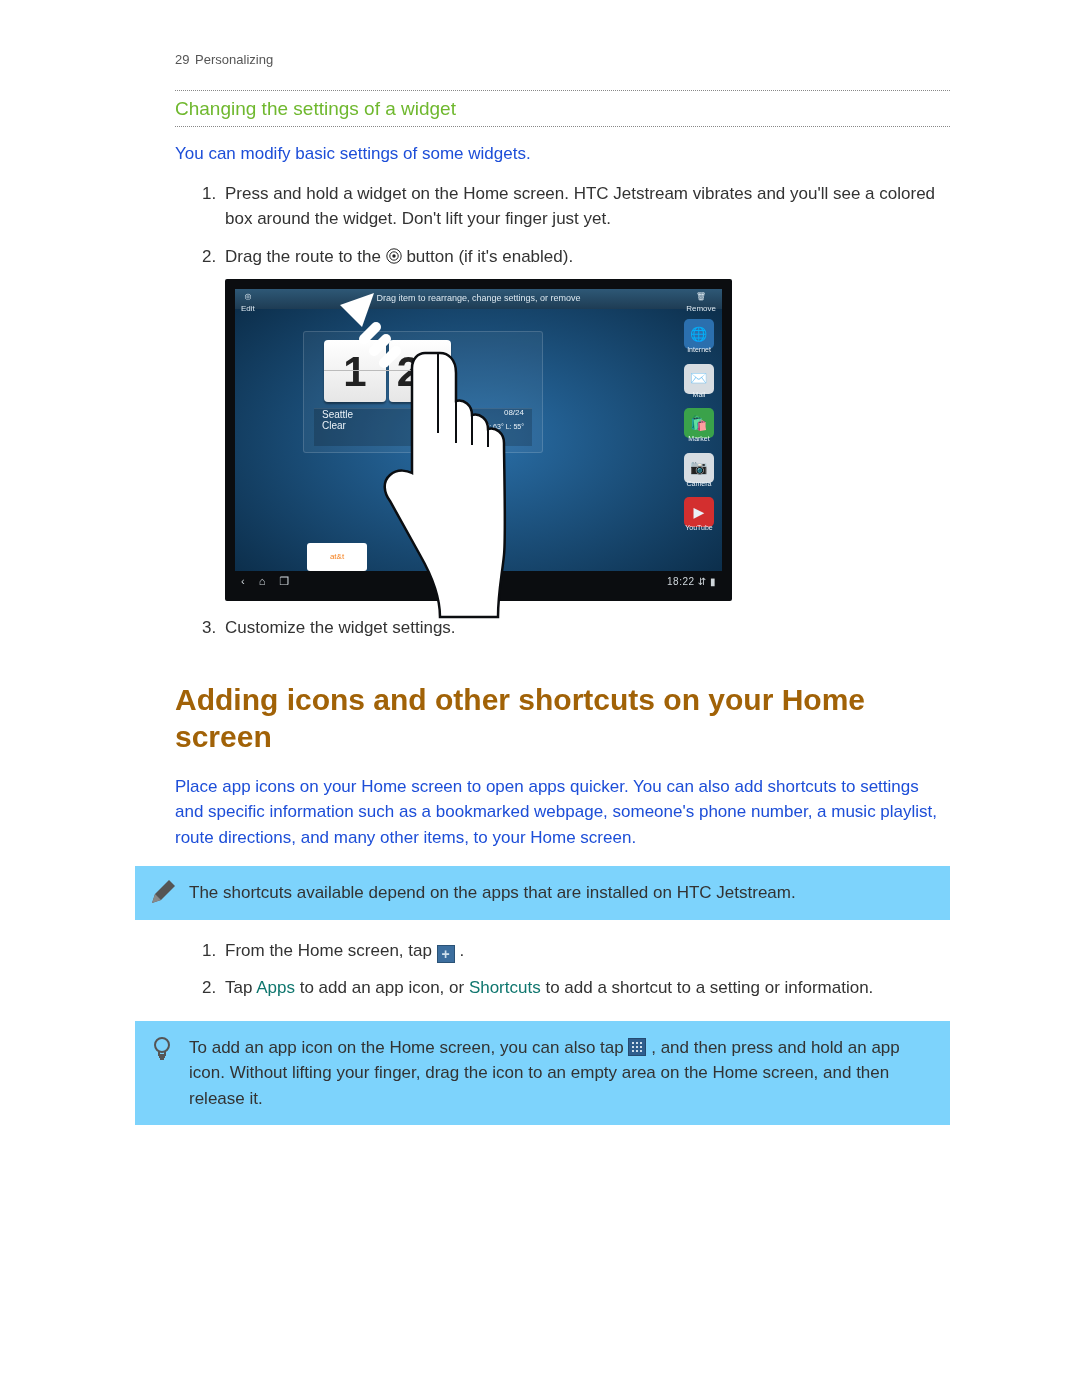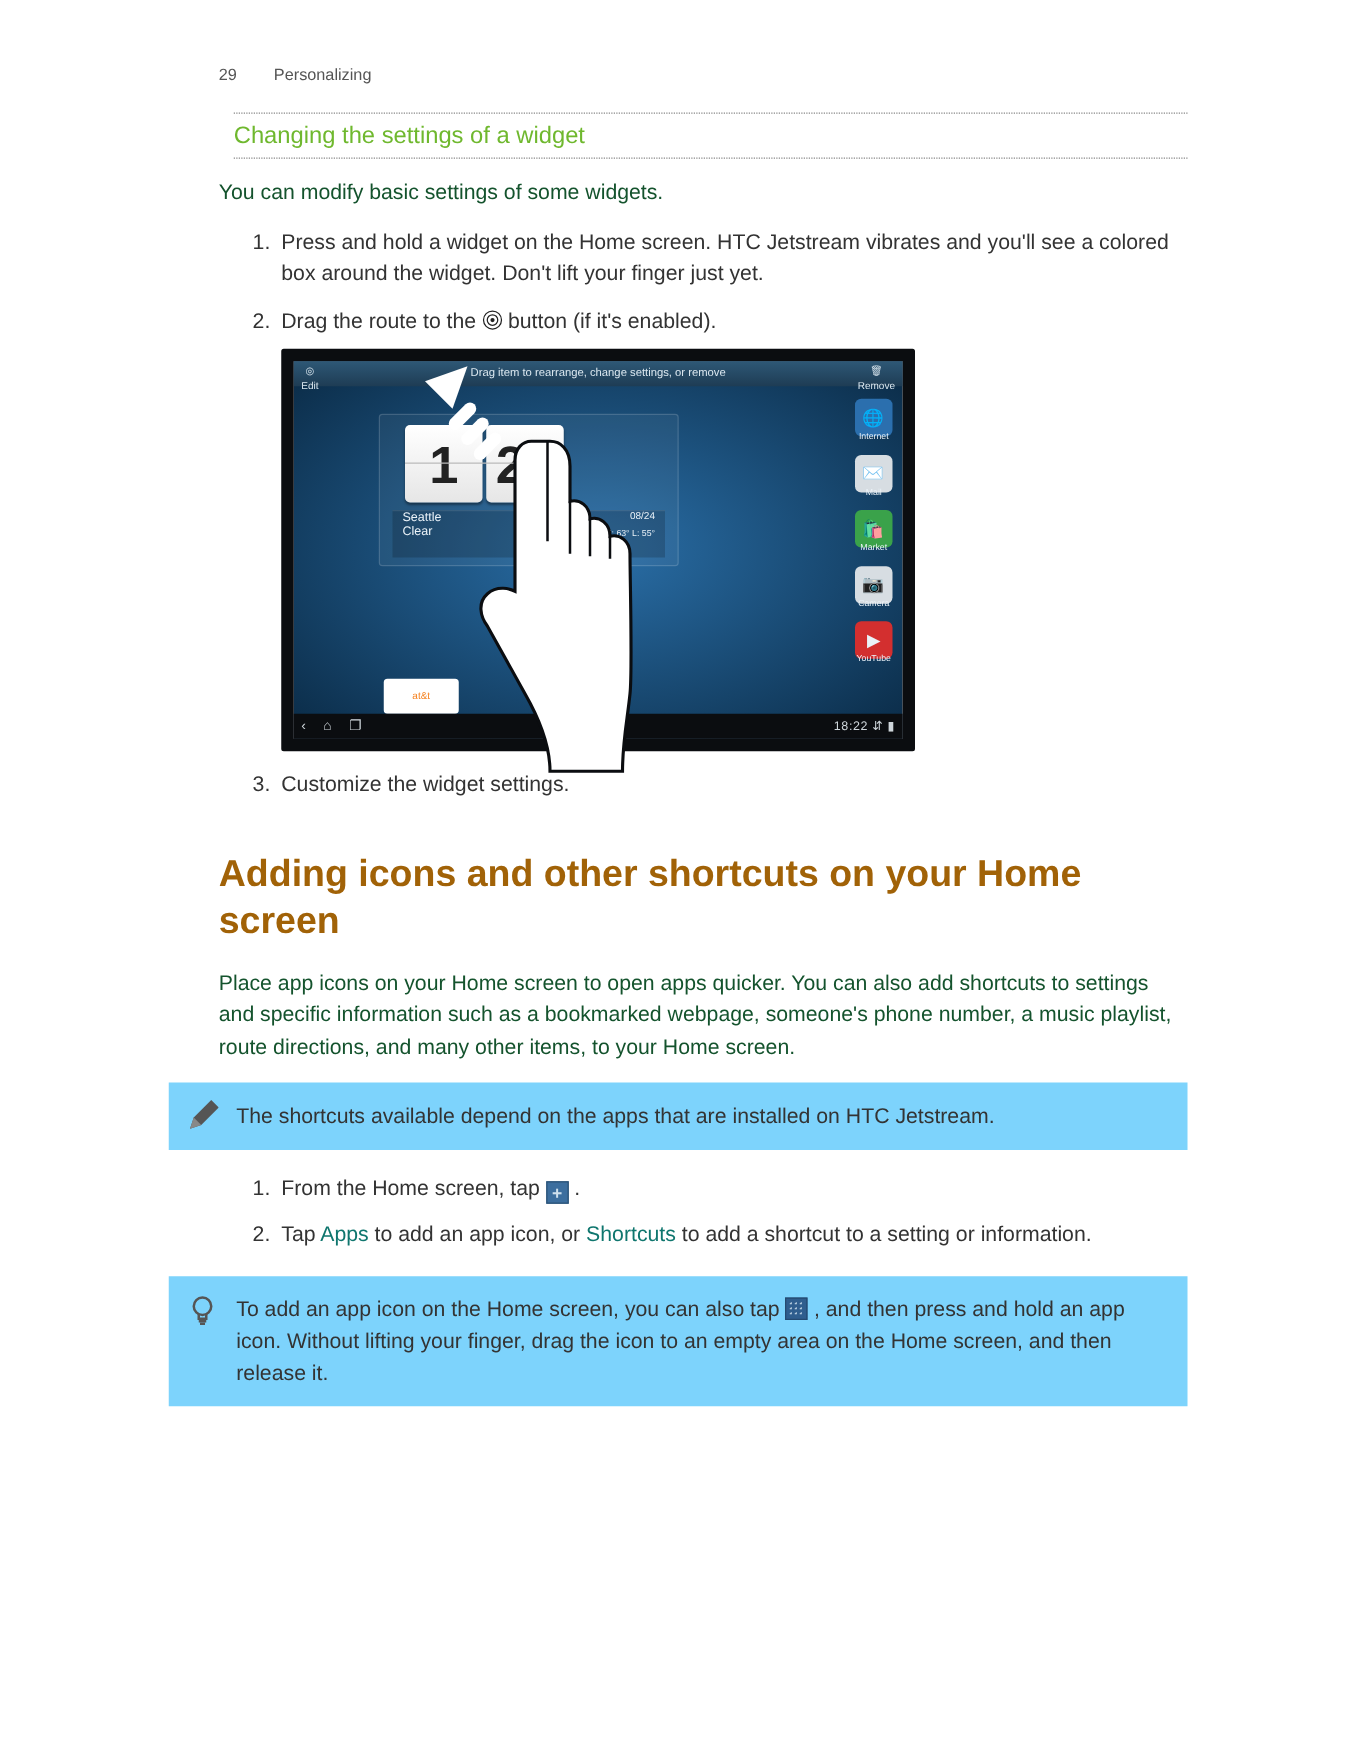--- a/index.html
+++ b/index.html
@@ -10,34 +10,33 @@
     color: #333;
     background: #fff;
     width: 1080px;
     padding: 50px 130px 60px 175px;
   }
   .header-line {
     font-size: 13px;
     color: #555;
     margin-bottom: 20px;
   }
-  .header-line .pageno { margin-right: 26px; }
+  .header-line .pageno { margin-right: 2px; }
   .dotted-rule {
     border-top: 1.5px dotted #888;
     border-bottom: 1.5px dotted #888;
     padding: 4px 0 3px 0;
     margin-bottom: 14px;
-    margin-left: 12px;
   }
   .subheading {
     color: #6fb82e;
     font-size: 19px;
     font-weight: normal;
   }
-  .para { margin-bottom: 14px; color: #14532d; }
+  .para { margin-bottom: 14px; color: #1d4ed8; }
   ol.steps { list-style: decimal; padding-left: 46px; margin-bottom: 20px; }
   ol.steps > li { margin-bottom: 12px; padding-left: 4px; }
   .settings-icon {
     display: inline-flex;
     width: 16px; height: 16px;
     vertical-align: -2px;
     justify-content: center;
     align-items: center;
   }
   .settings-icon svg { width:16px; height:16px; }

